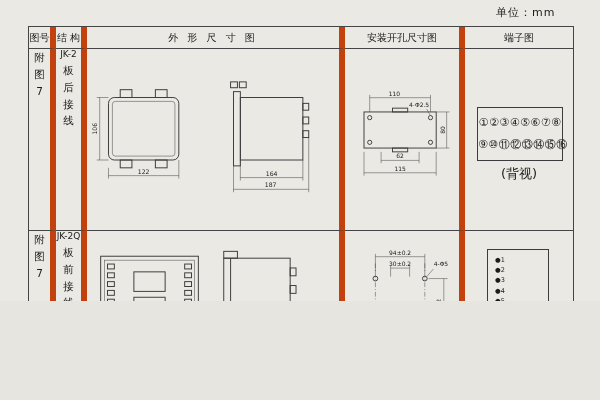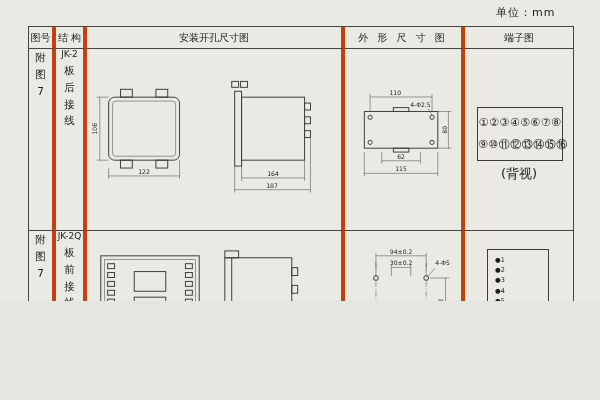--- a/index.html
+++ b/index.html
@@ -3,21 +3,21 @@
 <meta charset="utf-8">
 <style>
   html,body{margin:0;padding:0}
   body{width:600px;height:400px;font-family:"DejaVu Sans","Liberation Sans",sans-serif;color:#1b1b1b;background:#e7e5e0}
   .page{position:relative;width:600px;height:301px;background:#ebe9e4;overflow:hidden}
   .unit-label{position:absolute;top:5px;left:496px;font-size:11px;letter-spacing:1px}
   .spec-table{position:absolute;left:28px;top:26px;display:grid;
     grid-template-columns:27px 31px 258px 120px 108px;
     grid-template-rows:22px 182px 154px;
     border:1.4px solid #454545;background:#ebe9e4}
-  .cell{position:relative;border-right:4px solid #c2410c;border-bottom:1px solid #454545;overflow:hidden}
+  .cell{position:relative;border-right:6px solid #c2410c;border-bottom:1px solid #454545;overflow:hidden}
   .cell.noR{border-right:none}
   .cell.noB{border-bottom:none}
   .head{display:flex;align-items:center;justify-content:center;font-size:10px;white-space:nowrap}
   .head.wide{letter-spacing:3px}
   .figcell,.structcell{display:flex;flex-direction:column;align-items:center;justify-content:flex-start}
   .vtext{white-space:pre-line;text-align:center;font-size:10.5px;line-height:1.6}
   .model{font-size:9px;margin-bottom:3px;white-space:nowrap}
   svg.draw{position:absolute;left:0;top:0;width:100%;height:100%}
   .ln{fill:none;stroke:#3c3c3c;stroke-width:1}
   .thin{stroke-width:0.5}
@@ -39,22 +39,22 @@
 <body>
 
 <div class="page">
 
   <div class="unit-label">单位：mm</div>
 
   <div class="spec-table">
 
     <div class="cell head">图号</div>
     <div class="cell head">结 构</div>
+    <div class="cell head wide">外 形 尺 寸 图</div>
     <div class="cell head">安装开孔尺寸图</div>
-    <div class="cell head wide">外 形 尺 寸 图</div>
     <div class="cell head noR">端子图</div>
 
     <div class="cell figcell">
       <div class="vtext">附
 图
 7</div>
     </div>
 
     <div class="cell structcell">
       <div class="model">JK-2</div>

